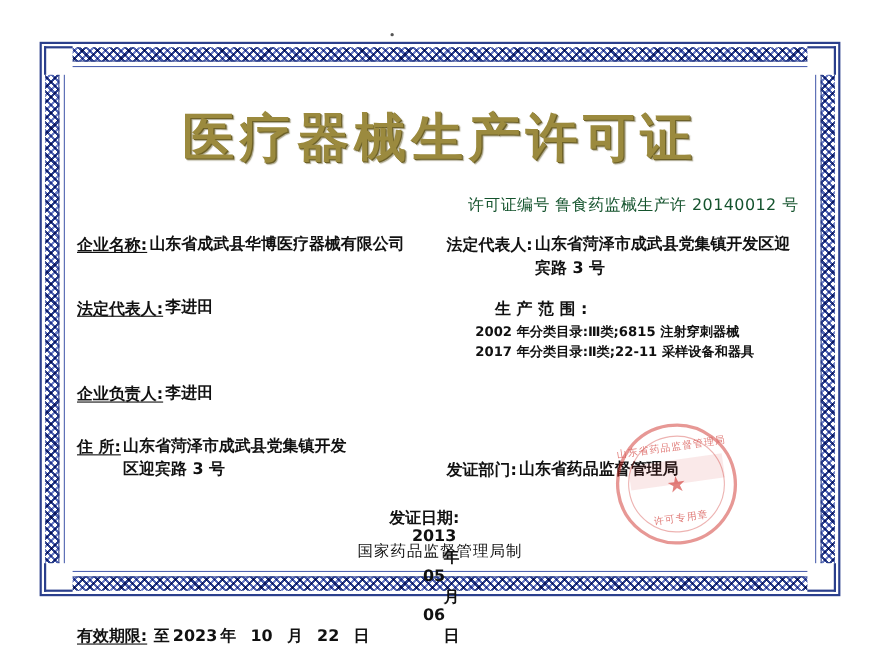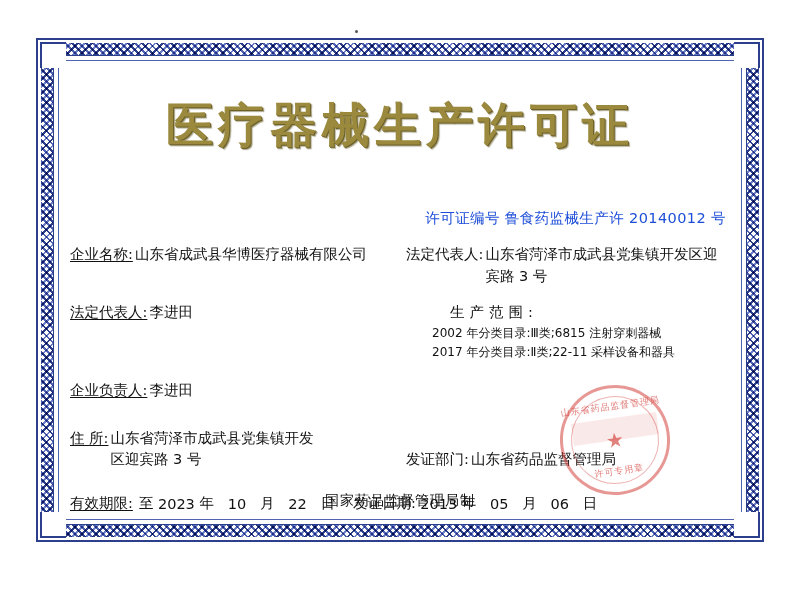--- a/index.html
+++ b/index.html
@@ -121,31 +121,32 @@
     font-size: 47px;
     font-weight: bold;
     letter-spacing: 5px;
     color: #9b8a3e;
     text-shadow:
       1px 1px 0 #6d6128,
       2px 2px 1px rgba(90,80,30,0.5);
   }
 
   .permit-no {
-    margin-top: 52px;
+    margin-top: 20px;
     text-align: right;
     padding-right: 4px;
     font-size: 14.5px;
-    color: #1d4ed8;
+    color: #14532d;
     letter-spacing: 0.4px;
   }
 
   .grid {
     margin-top: 16px;
     position: relative;
+    font-weight: bold;
   }
 
   .row {
     display: flex;
     margin-bottom: 2px;
   }
   .col-left {
     width: 336px;
     display: flex;
     align-items: flex-start;
@@ -200,20 +201,21 @@
     min-width: 46px;
     text-align: center;
     border-bottom: 1px solid transparent;
   }
 
   .issue-date {
     display: flex;
     align-items: flex-end;
     font-size: 14.5px;
     margin-left: 18px;
+    flex-direction: column;
   }
 
   .footer {
     position: absolute;
     left: 0;
     top: 492px;
     width: 800px;
     text-align: center;
     font-size: 14px;
     color: #111;

